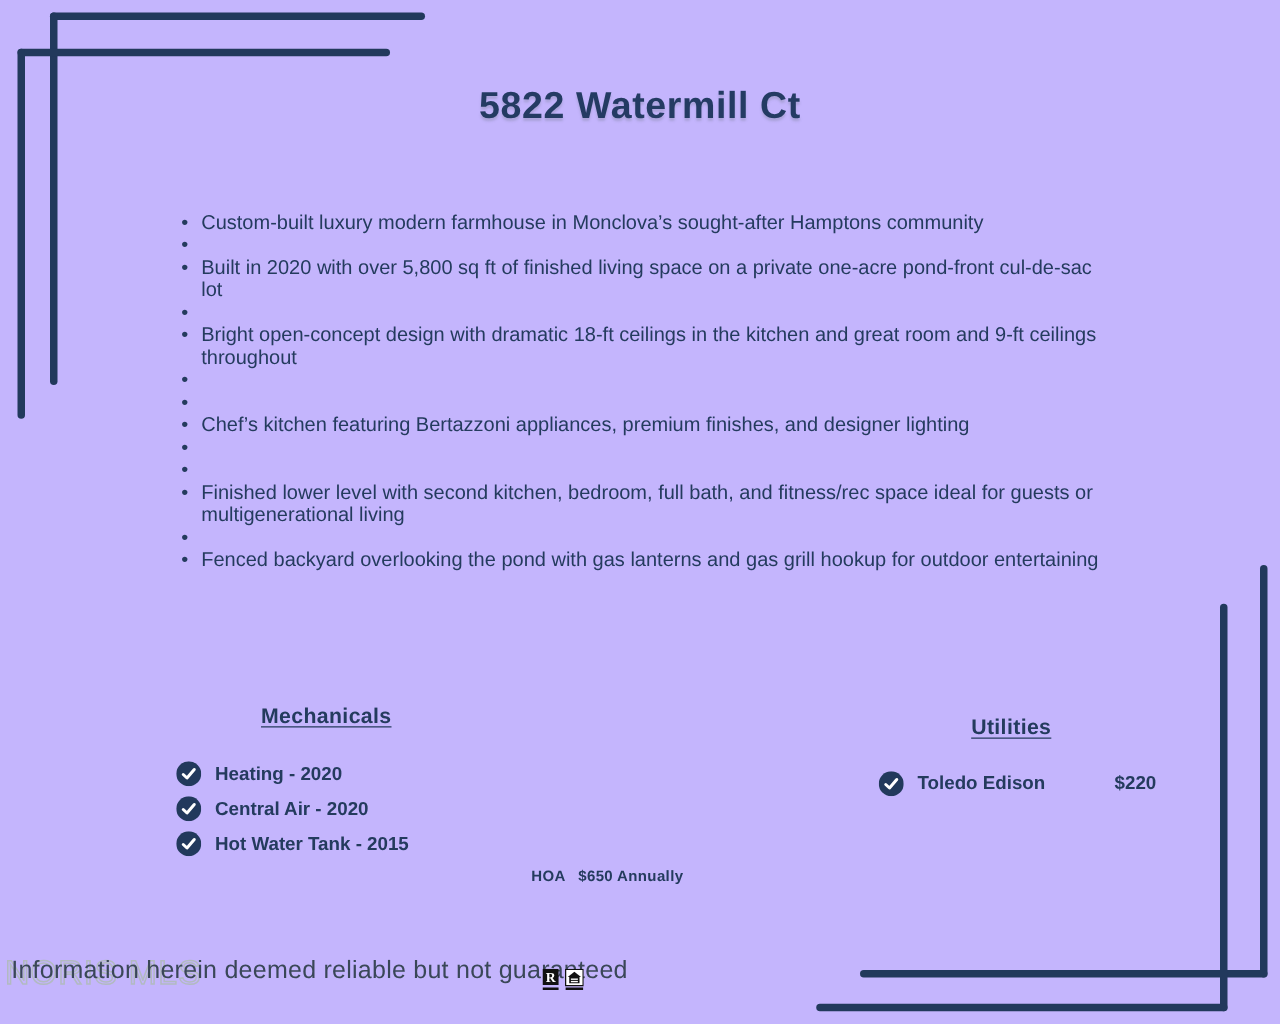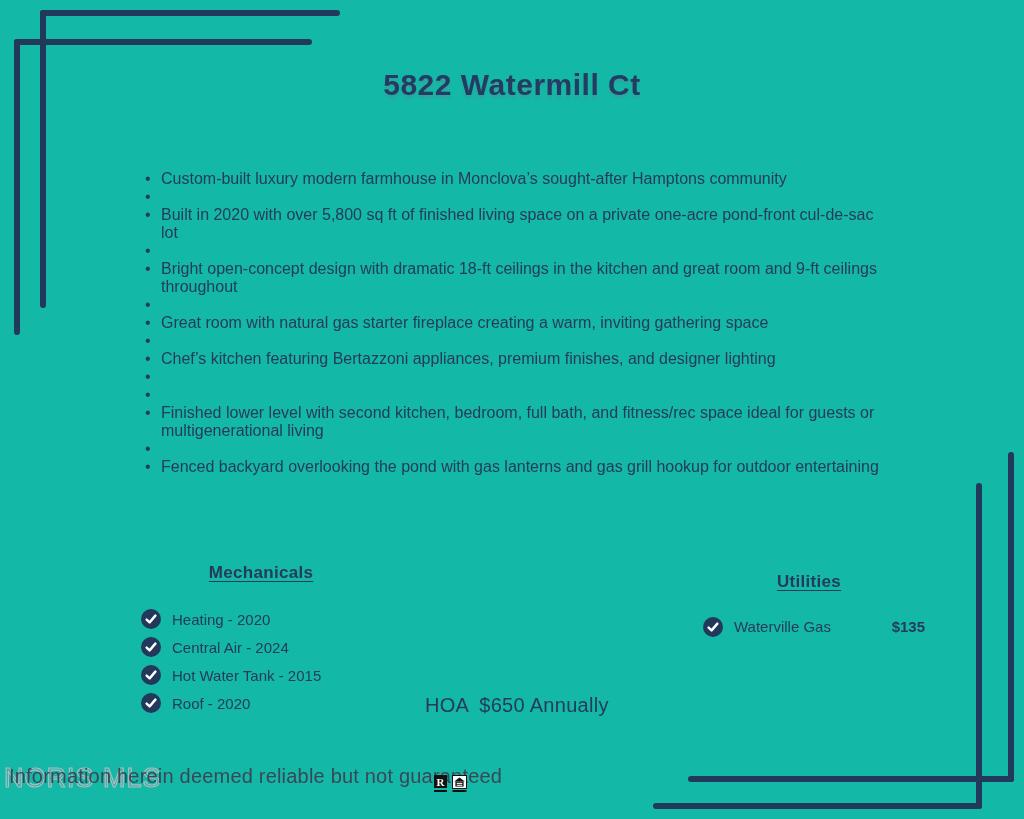--- a/index.html
+++ b/index.html
@@ -1,19 +1,19 @@
 <!DOCTYPE html>
 <html><head>
 <meta charset="utf-8">
 <style>
   html,body{margin:0;padding:0;background:#ffffff;}
   .page{
     position:relative;
     width:1024px;height:819px;
-    background:#14b8a6;
+    background:#c4b5fd;
     overflow:hidden;
     font-family:"Liberation Sans", sans-serif;
     color:#243b5e;
   }
   
   .bar{position:absolute;background:#22395c;border-radius:3px;}
   .tl1-h{left:40px;top:10px;width:300px;height:6px;}
   .tl1-v{left:40px;top:10px;width:6px;height:298px;}
   .tl2-h{left:14px;top:39px;width:298px;height:6px;}
   .tl2-v{left:14px;top:39px;width:6px;height:296px;}
@@ -43,30 +43,30 @@
   
   .sec-heading{
     margin:0;font-size:17px;font-weight:700;letter-spacing:0.3px;
     text-decoration:underline;text-underline-offset:3px;color:#243b5e;
     text-align:center;
   }
   .mech{position:absolute;left:141px;top:563px;width:240px;}
   .mech-rows{margin-top:26px;}
   .check-row{display:flex;align-items:center;height:20px;margin-bottom:8px;}
   .check-row .check{flex:0 0 20px;height:20px;margin-right:11px;}
-  .check-row .lbl{font-size:15px;font-weight:400;color:#243b5e;white-space:nowrap;}
+  .check-row .lbl{font-size:15px;font-weight:700;color:#243b5e;white-space:nowrap;}
   .util{position:absolute;left:703px;top:572px;width:222px;}
   .util .sec-heading{margin-right:10px;}
   .util-rows{margin-top:24px;}
   .util .check-row{height:21px;margin-bottom:8px;}
   .util .amt{margin-left:auto;font-size:15px;font-weight:700;color:#243b5e;}
   
   .hoa{
     position:absolute;left:425px;top:694px;
-    font-size:20px;font-weight:400;letter-spacing:0.3px;color:#243b5e;
+    font-size:12px;font-weight:700;letter-spacing:0.3px;color:#243b5e;
   }
   .hoa .hoa-label{margin-right:10px;}
   
   .watermark{
     position:absolute;left:4px;top:763px;z-index:1;
     font-size:27px;font-weight:400;letter-spacing:1px;
     color:rgba(0,0,0,0);
     -webkit-text-stroke:1.2px #b2bac1;
   }
   .disclaimer{
@@ -94,21 +94,20 @@
     <div>5822 Watermill Ct</div>
   </header>
 
   <ul class="features">
     <li>Custom-built luxury modern farmhouse in Monclova’s sought-after Hamptons community</li>
     <li class="spacer"></li>
     <li>Built in 2020 with over 5,800 sq ft of finished living space on a private one-acre pond-front cul-de-sac lot</li>
     <li class="spacer"></li>
     <li>Bright open-concept design with dramatic 18-ft ceilings in the kitchen and great room and 9-ft ceilings throughout</li>
     <li class="spacer"></li>
-    <li>Great room with natural gas starter fireplace creating a warm, inviting gathering space</li>
     <li class="spacer"></li>
     <li>Chef’s kitchen featuring Bertazzoni appliances, premium finishes, and designer lighting</li>
     <li class="spacer"></li>
     <li class="spacer"></li>
     <li>Finished lower level with second kitchen, bedroom, full bath, and fitness/rec space ideal for guests or multigenerational living</li>
     <li class="spacer"></li>
     <li>Fenced backyard overlooking the pond with gas lanterns and gas grill hookup for outdoor entertaining</li>
   </ul>
 
   <section class="mech">
@@ -123,55 +122,46 @@
         </span>
         <span class="lbl">Heating - 2020</span>
       </div>
       <div class="check-row">
         <span class="check">
           <svg viewBox="0 0 20 20" width="20" height="20">
               <circle cx="10" cy="10" r="10" fill="#22395c"></circle>
               <path d="M5.6 10.6 L8.6 13.4 L14.4 6.6" stroke="#fff" stroke-width="2.4" fill="none" stroke-linecap="round" stroke-linejoin="round"></path>
             </svg>
         </span>
-        <span class="lbl">Central Air - 2024</span>
+        <span class="lbl">Central Air - 2020</span>
       </div>
       <div class="check-row">
         <span class="check">
           <svg viewBox="0 0 20 20" width="20" height="20">
               <circle cx="10" cy="10" r="10" fill="#22395c"></circle>
               <path d="M5.6 10.6 L8.6 13.4 L14.4 6.6" stroke="#fff" stroke-width="2.4" fill="none" stroke-linecap="round" stroke-linejoin="round"></path>
             </svg>
         </span>
         <span class="lbl">Hot Water Tank - 2015</span>
-      </div>
-      <div class="check-row">
-        <span class="check">
-          <svg viewBox="0 0 20 20" width="20" height="20">
-              <circle cx="10" cy="10" r="10" fill="#22395c"></circle>
-              <path d="M5.6 10.6 L8.6 13.4 L14.4 6.6" stroke="#fff" stroke-width="2.4" fill="none" stroke-linecap="round" stroke-linejoin="round"></path>
-            </svg>
-        </span>
-        <span class="lbl">Roof - 2020</span>
       </div>
     </div>
   </section>
 
   <section class="util">
     <h2 class="sec-heading">Utilities</h2>
     <div class="util-rows">
       <div class="check-row">
         <span class="check">
           <svg viewBox="0 0 20 20" width="20" height="20">
               <circle cx="10" cy="10" r="10" fill="#22395c"></circle>
               <path d="M5.6 10.6 L8.6 13.4 L14.4 6.6" stroke="#fff" stroke-width="2.4" fill="none" stroke-linecap="round" stroke-linejoin="round"></path>
             </svg>
         </span>
-        <span class="lbl">Waterville Gas</span>
-        <span class="amt">$135</span>
+        <span class="lbl">Toledo Edison</span>
+        <span class="amt">$220</span>
       </div>
     </div>
   </section>
 
   <div class="hoa">
     <span class="hoa-label">HOA</span><span>$650 Annually</span>
   </div>
 
   <div class="watermark">NORIS MLS</div>
   <div class="disclaimer">Information herein deemed reliable but not guaranteed</div>

